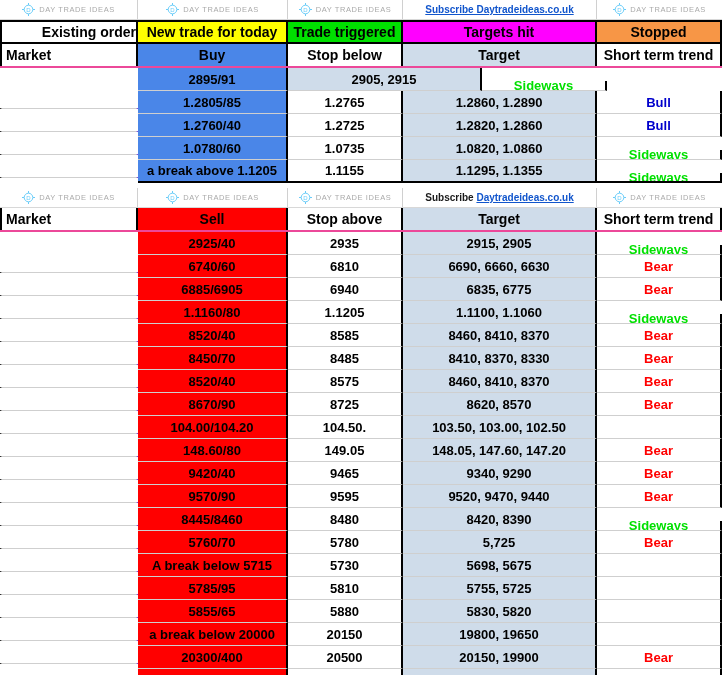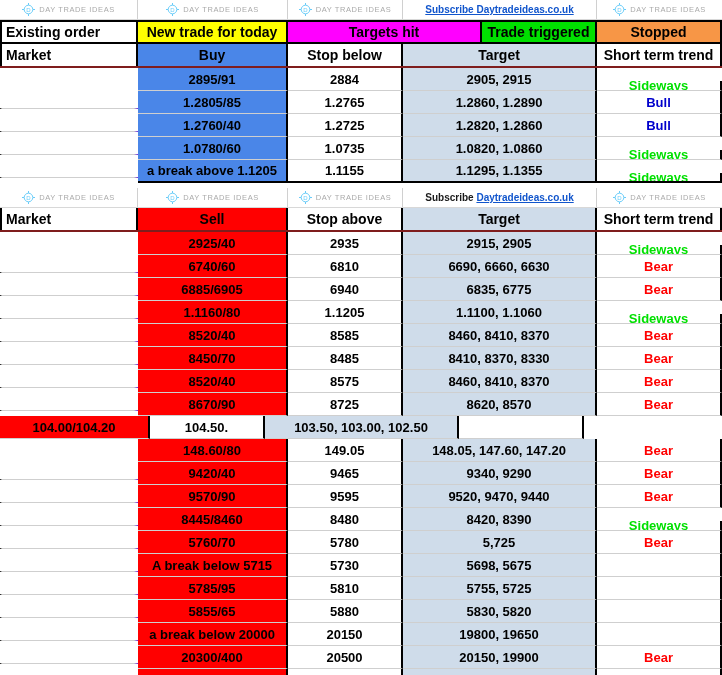--- a/index.html
+++ b/index.html
@@ -70,29 +70,29 @@
   .legend-cell {
     display: flex;
     align-items: center;
     border-right: 2px solid #000;
     font-weight: bold;
     font-size: 14px;
     color: #000;
     white-space: nowrap;
     overflow: hidden;
   }
-  .legend-cell:first-child { border-left: 2px solid #000; padding-left: 4px; justify-content: flex-start; }
+  .legend-cell:first-child { border-left: 2px solid #000; padding-left: 4px; justify-content: flex-end; }
   .legend-cell:not(:first-child) { justify-content: center; }
 
   
   .head-row {
     display: flex;
     height: 24px;
     flex: 0 0 24px;
-    border-bottom: 2px solid #7f1d1d;
+    border-bottom: 2px solid #ec4899;
   }
   .head-cell {
     display: flex;
     align-items: center;
     border-right: 2px solid #000;
     font-weight: bold;
     font-size: 14px;
     color: #000;
     white-space: nowrap;
     overflow: hidden;
@@ -111,21 +111,21 @@
     align-items: center;
     justify-content: center;
     border-bottom: 1px solid #cfcfcf;
     font-size: 13px;
     font-weight: bold;
     color: #000;
     white-space: nowrap;
     overflow: hidden;
     line-height: 1;
   }
-  .c-market { border-left: 2px solid #000; border-right: 4px solid #6d28d9; margin-top: 40px; }
+  .c-market { border-left: 2px solid #000; border-right: 2px solid #6d28d9; margin-top: 40px; }
   .c-price  { border-right: 2px solid #000; }
   .c-stop   { border-right: 2px solid #000; background: #ffffff; }
   .c-target { border-right: 2px solid #000; background: #cfdcea; }
   .c-trend  { border-right: 2px solid #000; background: #ffffff; }
 
   .data-row:last-of-type .cell { border-bottom: 2px solid #000; }
 
   
   .w1 { width: 138px; flex: 0 0 138px; }
   .w2 { width: 150px; flex: 0 0 150px; }
@@ -205,25 +205,25 @@
     </div>
   </div>
 
   <div class="legend-row">
     <div class="legend-cell w1">
         <span>Existing order</span>
       </div>
     <div class="legend-cell w2" style="background:#ffff00">
         <span>New trade for today</span>
       </div>
+    <div class="legend-cell w3" style="background:#00e000">
+        <span>Trade triggered</span>
+      </div>
     <div class="legend-cell w4" style="background:#ff00ff">
         <span>Targets hit</span>
-      </div>
-    <div class="legend-cell w3" style="background:#00e000">
-        <span>Trade triggered</span>
       </div>
     <div class="legend-cell w5" style="background:#f79646">
         <span>Stopped</span>
       </div>
   </div>
 
   <div class="head-row">
     <div class="head-cell w1">
         <span>Market</span>
       </div>
@@ -238,21 +238,20 @@
       </div>
     <div class="head-cell w5">
         <span>Short term trend</span>
       </div>
   </div>
 
   <div id="buy-rows">
       <div class="data-row">
         <div class="cell c-market w1" style="background: rgb(255, 255, 0);">Gold XAUUSD</div>
         <div class="cell c-price w2 buy-side">2895/91</div>
-        <div class="cell c-stop w3">2884</div>
         <div class="cell c-target w4">2905, 2915</div>
         <div class="cell c-trend w5 trend-sideways">Sideways</div>
       </div>
       <div class="data-row">
         <div class="cell c-market w1" style="background: rgb(255, 255, 0);">GBPUSD</div>
         <div class="cell c-price w2 buy-side">1.2805/85</div>
         <div class="cell c-stop w3">1.2765</div>
         <div class="cell c-target w4">1.2860, 1.2890</div>
         <div class="cell c-trend w5 trend-bull">Bull</div>
       </div>
@@ -408,20 +407,21 @@
         <div class="cell c-trend w5 trend-bear">Bear</div>
       </div>
       <div class="data-row">
         <div class="cell c-market w1" style="background: rgb(255, 255, 255);">NZDJPY</div>
         <div class="cell c-price w2 sell-side">8670/90</div>
         <div class="cell c-stop w3">8725</div>
         <div class="cell c-target w4">8620, 8570</div>
         <div class="cell c-trend w5 trend-bear">Bear</div>
       </div>
       <div class="data-row">
+        <div class="cell c-market w1" style="background: rgb(255, 255, 0);">CADJPY</div>
         <div class="cell c-price w2 sell-side">104.00/104.20</div>
         <div class="cell c-stop w3">104.50.</div>
         <div class="cell c-target w4">103.50, 103.00, 102.50</div>
         <div class="cell c-trend w5 "></div>
       </div>
       <div class="data-row">
         <div class="cell c-market w1" style="background: rgb(255, 255, 0);">USDJPY</div>
         <div class="cell c-price w2 sell-side">148.60/80</div>
         <div class="cell c-stop w3">149.05</div>
         <div class="cell c-target w4">148.05, 147.60, 147.20</div>

